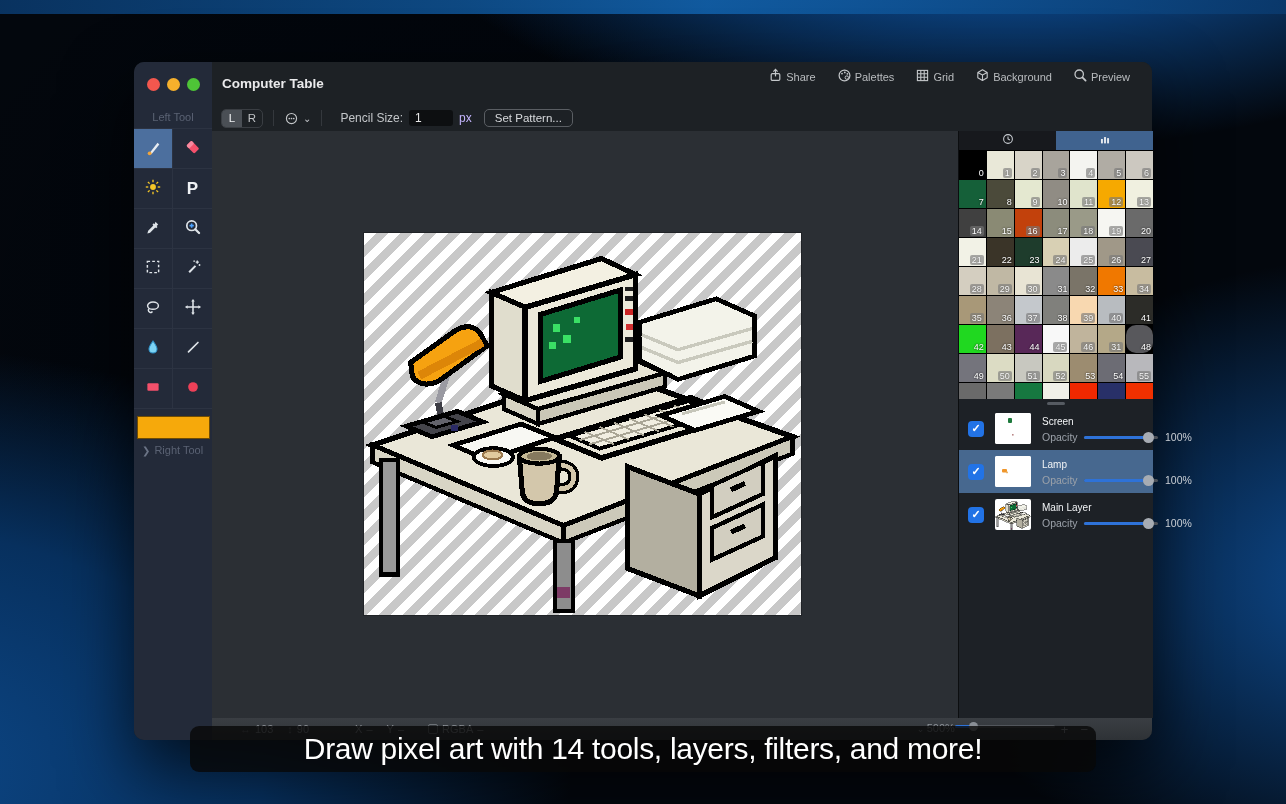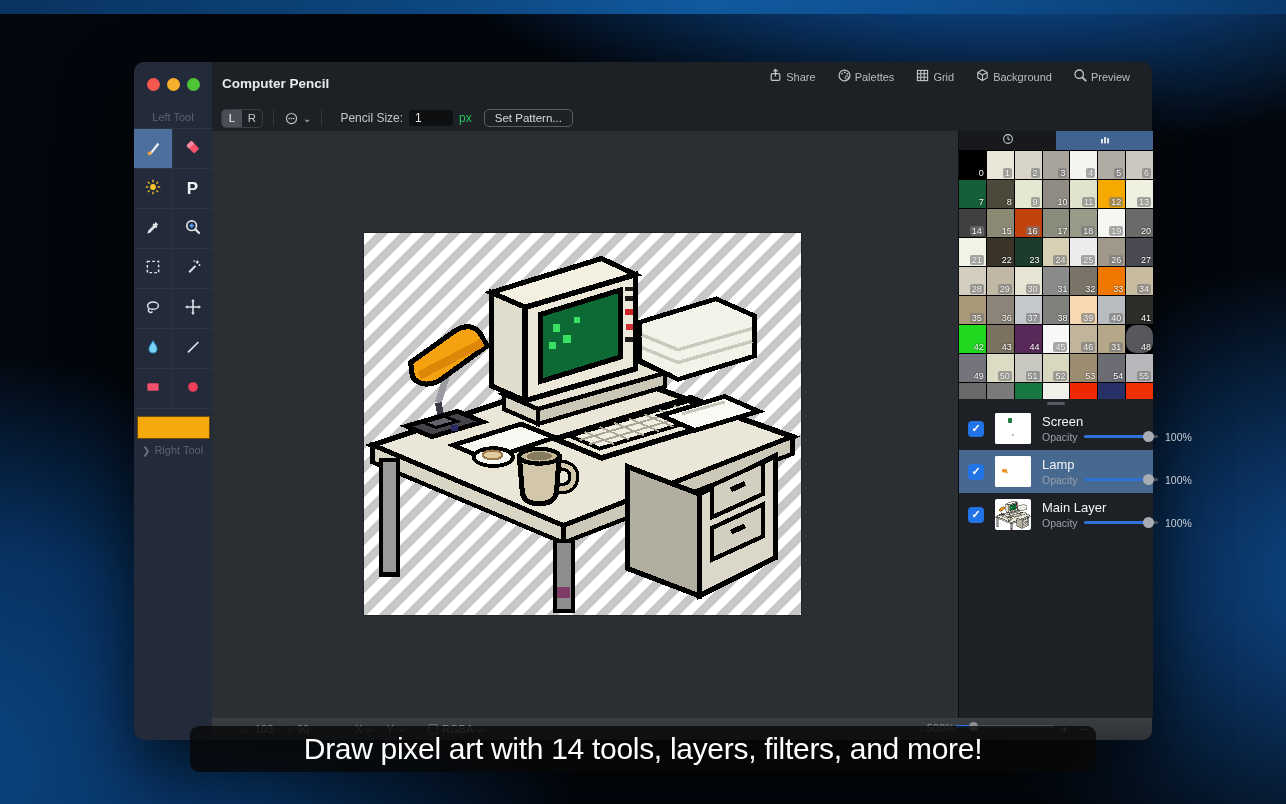--- a/index.html
+++ b/index.html
@@ -51,21 +51,21 @@
   .seg{display:flex;border:1px solid #3a3e43;border-radius:5px;overflow:hidden;margin-left:9px;}
   .seg span{width:20px;height:17px;display:flex;align-items:center;justify-content:center;
     font-size:11.5px;color:#c0c3c6;}
   .seg span.sel{background:#4a4f55;color:#eef0f2;}
   .vdiv{width:1px;height:16px;background:#34383d;margin:0 10px;}
   .dropdown{display:flex;align-items:center;gap:4px;color:#c4c7ca;}
   .dropdown .chev{font-size:10px;color:#c4c7ca;}
   .opt-label{color:#c3c6c9;font-size:12px;margin-left:8px;}
   .size-field{width:38px;height:16px;background:#0d0f11;border:none;border-radius:3px;
     color:#e8e8e8;font-size:12px;padding:0 0 0 6px;margin-left:6px;font-family:"Liberation Sans",sans-serif;}
-  .unit{color:#22c55e;margin-left:6px;}
+  .unit{color:#c4b5fd;margin-left:6px;}
   .pattern-btn{margin-left:12px;border:1px solid #5a5e63;border-radius:5px;background:none;
     color:#d8dadd;font-size:11.5px;padding:2px 10px;font-family:"Liberation Sans",sans-serif;}
   
   .canvas-area{position:absolute;left:78px;top:69px;width:746px;bottom:22px;background:#2b2f34;overflow:hidden;}
   .art-canvas{position:absolute;left:152px;top:102px;width:437px;height:382px;
     background:repeating-linear-gradient(135deg,#ffffff 0 8.5px,#c8c8c8 8.5px 17px);
     box-shadow:0 0 0 1px rgba(0,0,0,.25);}
   .art-canvas svg{position:absolute;left:0;top:0;width:437px;height:382px;}
   
   .rpanel{position:absolute;left:824px;top:69px;width:194px;bottom:22px;background:#1d2126;
@@ -84,21 +84,21 @@
     border-radius:2px;background:#565b62;}
   .layers{position:absolute;left:0;top:276px;width:194px;}
   .layer-row{height:43px;display:flex;align-items:center;position:relative;}
   .layer-row.selected{background:#47688f;}
   .chk{width:16px;height:16px;border-radius:4px;background:#2273e6;margin-left:9px;
     display:flex;align-items:center;justify-content:center;color:#fff;font-size:11px;font-weight:700;flex:none;}
   .thumb{width:36px;height:31px;background:#fff;border-radius:2px;margin-left:11px;flex:none;
     position:relative;overflow:hidden;}
   .thumb svg{position:absolute;left:0;top:0;width:36px;height:31px;}
   .lmeta{margin-left:11px;flex:1;}
-  .lname{font-size:13px;color:#f2f4f6;line-height:14px;}
+  .lname{font-size:10px;color:#f2f4f6;line-height:14px;}
   .lop{display:flex;align-items:center;margin-top:2px;}
   .lop .olabel{font-size:10.5px;color:#9ba1a9;width:42px;}
   .slider{position:relative;width:74px;height:11px;margin-right:7px;}
   .slider .track{position:absolute;left:0;top:4px;height:3px;width:100%;background:#4b5058;border-radius:2px;}
   .slider .fill{position:absolute;left:0;top:4px;height:3px;width:86%;background:#2e72d8;border-radius:2px;}
   .slider .knob{position:absolute;left:calc(86% - 5px);top:0;width:11px;height:11px;
     border-radius:50%;background:#a7acb3;}
   .lop .oval{font-size:10.5px;color:#c9ced4;}
   
   .statusbar{position:absolute;left:78px;right:0;bottom:0;height:22px;
@@ -223,21 +223,21 @@
         </div>
       </div>
     <div class="cur-color" id="cur-color" style="background: rgb(246, 169, 11);"></div>
     <div class="right-tool">
       <span class="chev">❯</span>
       <span>Right Tool</span>
     </div>
   </div>
 
   <div class="titlebar">
-    <div class="win-title">Computer Pencil</div>
+    <div class="win-title">Computer Table</div>
     <div class="tb-actions" id="tb-actions">
         <div class="tb-action">
           <span><svg width="17" height="17" viewBox="0 0 17 17">
               <rect x="4.2" y="6.6" width="8.6" height="6.8" rx="1.2" fill="none" stroke="#c4c7ca" stroke-width="1.2"></rect>
               <line x1="8.5" y1="2.8" x2="8.5" y2="9.4" stroke="#c4c7ca" stroke-width="1.2"></line>
               <path d="M6.4,4.6 L8.5,2.4 L10.6,4.6" fill="none" stroke="#c4c7ca" stroke-width="1.2"></path>
             </svg></span>
                  <span>Share</span>
         </div>
         <div class="tb-action">

